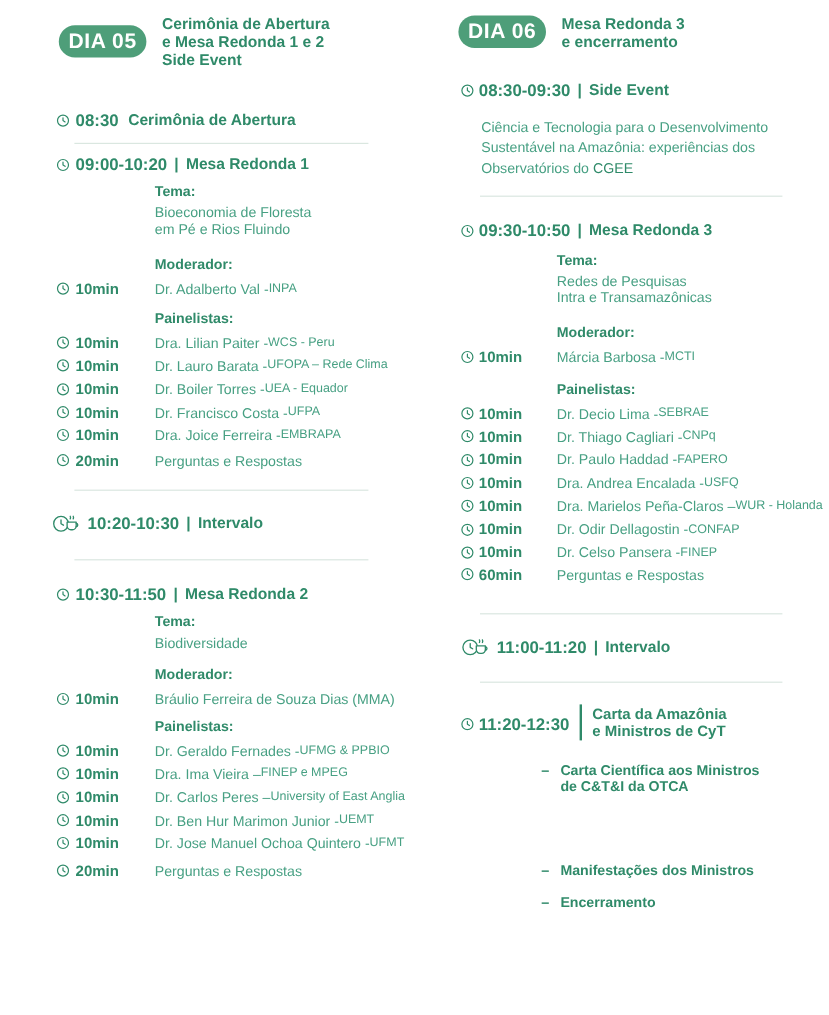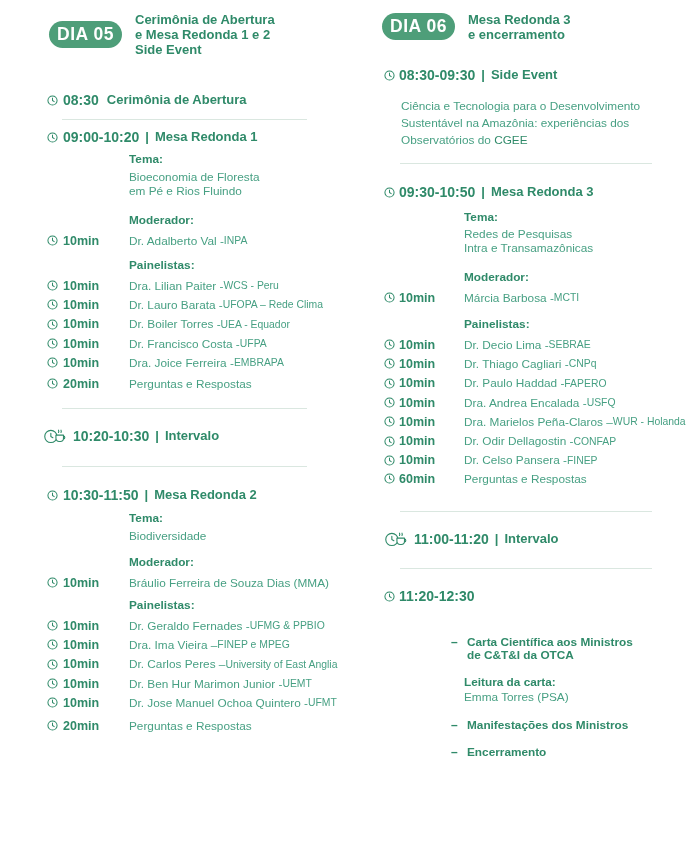--- a/index.html
+++ b/index.html
@@ -511,34 +511,34 @@
     <div class="divider dv-r" style="top:568px;"></div>
 
     <div class="blk row" style="top:587px;align-items:center;">
       <span class="icn" style="width:15px;margin-top:2px;">
   <svg width="11" height="11" viewBox="0 0 12 12" fill="none" stroke="currentColor" stroke-width="1.1" stroke-linecap="round" stroke-linejoin="round">
     <circle cx="6" cy="6" r="5"></circle>
             <path d="M6 3.4V6l1.9 1.2"></path>
   </svg>
 </span>
       <span class="time" style="margin-top:1px;">11:20-12:30</span>
+      <div class="carta-label">
+        <div>Carta da Amazônia</div>
+        <div>e Ministros de CyT</div>
+      </div>
     </div>
 
     <div class="blk bullet" style="top:636px;">
       <span class="dash">–</span>
       <div class="btxt">
         <div>Carta Científica aos Ministros</div>
         <div>de C&amp;T&amp;I da OTCA</div>
       </div>
     </div>
 
-    <div class="blk leitura" style="top:676px;left:80px;">
-      <div class="lbl">Leitura da carta:</div>
-      <div class="tline">Emma Torres (PSA)</div>
-    </div>
 
     <div class="blk bullet" style="top:719px;">
       <span class="dash">–</span>
       <div class="btxt">Manifestações dos Ministros</div>
     </div>
 
     <div class="blk bullet" style="top:746px;">
       <span class="dash">–</span>
       <div class="btxt">Encerramento</div>
     </div>

